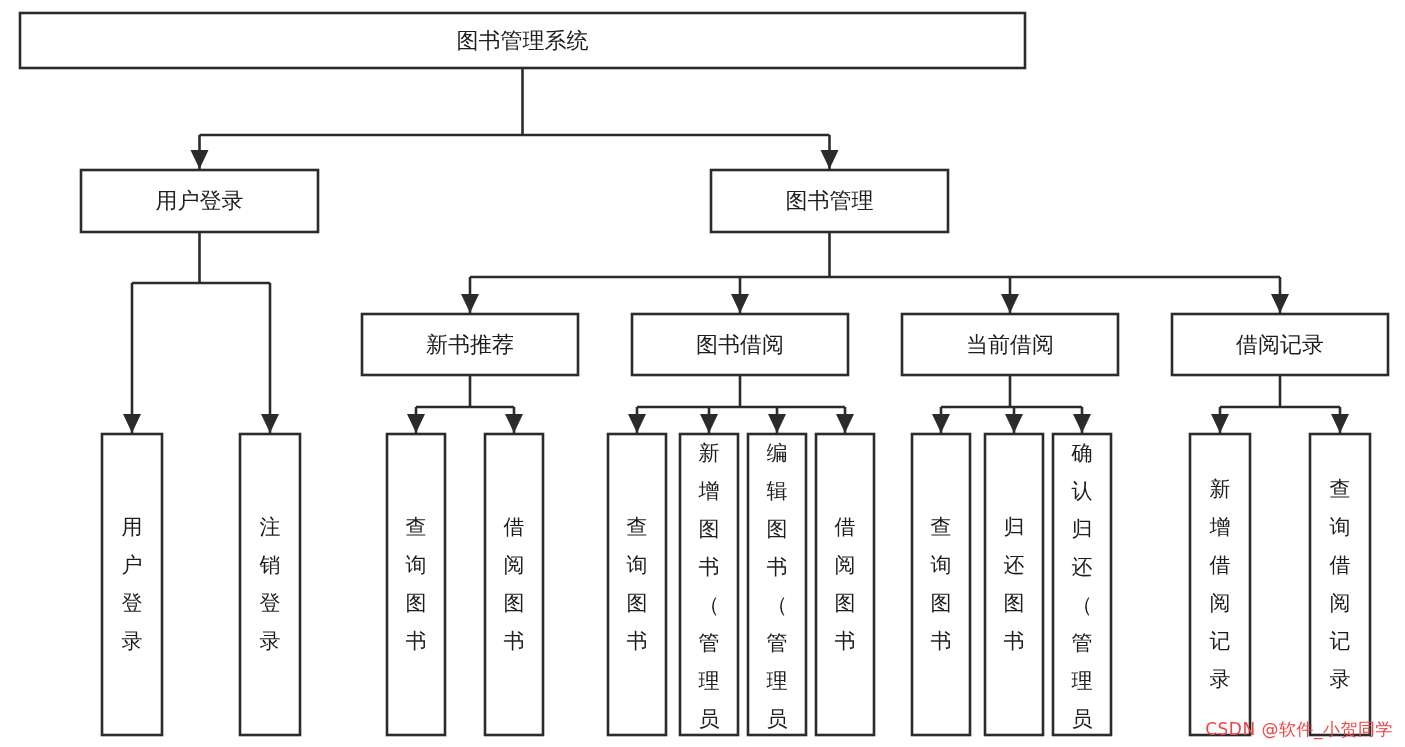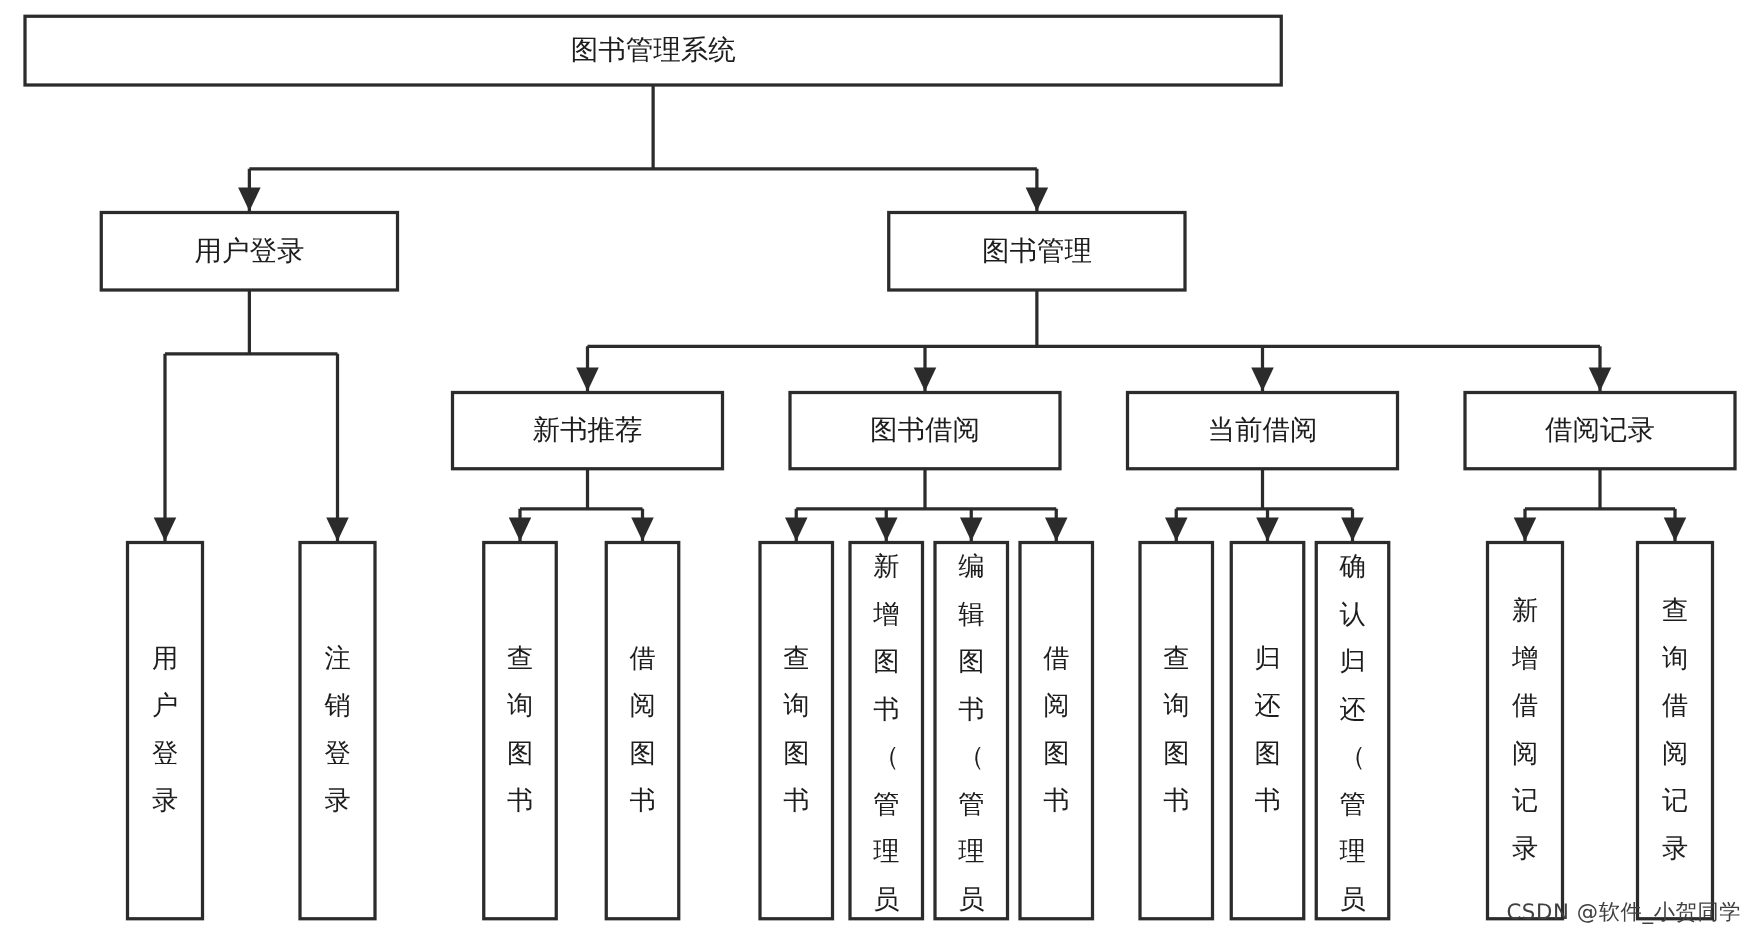--- a/index.html
+++ b/index.html
@@ -53,21 +53,21 @@
     font-size: 21px;
     fill: #1d1d1d;
     text-anchor: middle;
   }
   .watermark {
     position: absolute;
     right: 12px;
     bottom: 6px;
     font-family: "DejaVu Sans", "Liberation Sans", sans-serif;
     font-size: 17px;
-    color: #404040;
+    color: #ef4444;
     letter-spacing: 0.5px;
     white-space: nowrap;
     user-select: none;
   }
 </style>
 </head>
 <body>
 
 <div id="diagram-root">
 

